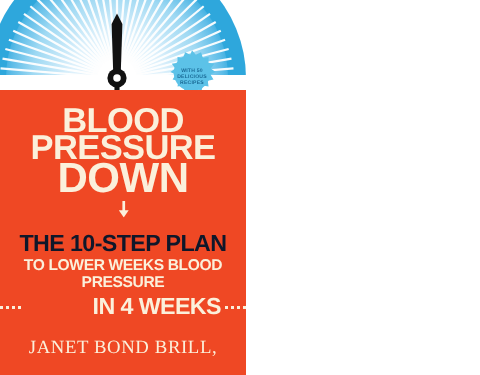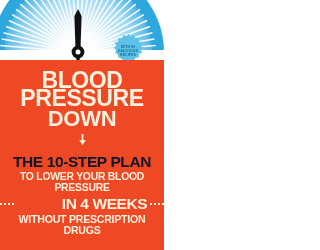--- a/index.html
+++ b/index.html
@@ -58,21 +58,21 @@
     margin-top:11px;
     font-size:23px;
     line-height:18px;
     font-weight:bold;
     letter-spacing:-0.4px;
     color:#FBF0DB;
     font-family:"Liberation Sans",sans-serif;
   }
   .title-sub{
     margin-top:1px;
-    font-size:22px;
+    font-size:28px;
     line-height:21px;
     font-weight:bold;
     letter-spacing:-0.3px;
     color:#FBF0DB;
   }
 
   .down-arrow{
     margin:5px auto 0 auto;
     width:9px;height:11px;
   }
@@ -222,29 +222,28 @@
 
     <div class="title-main">BLOOD PRESSURE</div>
     <div class="title-sub">DOWN</div>
 
     <svg class="down-arrow" viewBox="0 0 9 11">
       <rect x="3.6" y="0" width="1.8" height="7" fill="#FBF0DB"></rect>
       <polygon points="4.5,11 1.2,6.2 7.8,6.2" fill="#FBF0DB"></polygon>
     </svg>
 
     <div class="sub1">THE 10-STEP PLAN</div>
-    <div class="sub2">TO LOWER YOUR BLOOD PRESSURE</div>
+    <div class="sub2">TO LOWER WEEKS BLOOD PRESSURE</div>
 
     <div class="weeks-row">
       <span class="dots"></span>
       <span class="weeks-text">IN 4 WEEKS</span>
       <span class="dots"></span>
     </div>
 
-    <div class="sub3">WITHOUT PRESCRIPTION DRUGS</div>
 
     <div class="author">JANET BOND BRILL,</div>
     
 
     
   </div>
 
 </div>
 
 </body></html>

